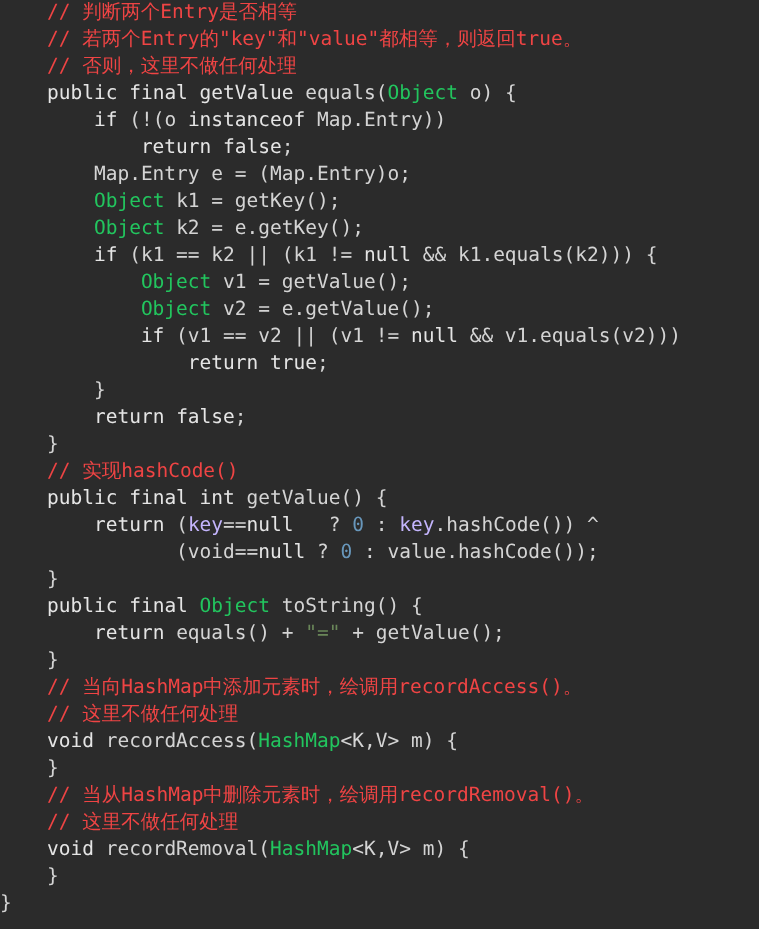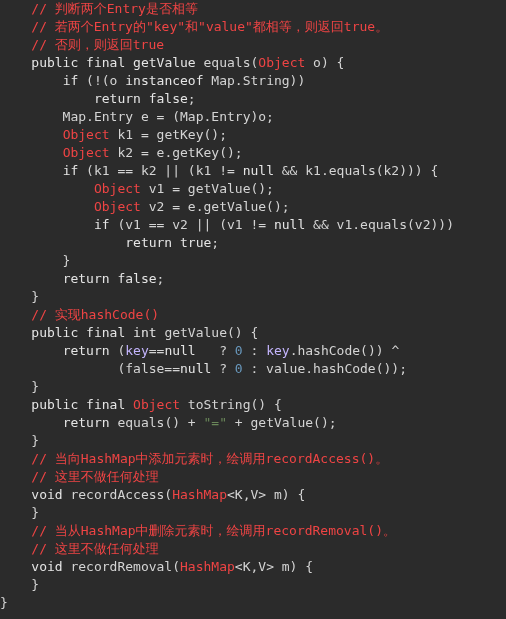--- a/index.html
+++ b/index.html
@@ -1,47 +1,47 @@
 <!DOCTYPE html>
 <html><head>
 <meta charset="utf-8">
 <style>
   html,body{margin:0;padding:0;background:#2b2b2b;width:506px;height:619px;overflow:hidden}
   pre{margin:0;padding:0;font-family:Menlo,Consolas,monospace;font-size:13px;line-height:18px;color:#d4d4d4;white-space:pre}
   .cm{color:#ef4444;font-style:normal}
   .kw{color:#e5e5e5}
-  .cl{color:#ef4444}
+  .cl{color:#22c55e}
   .nl{color:#c4b5fd}
   .st{color:#6a8759}
   .nm{color:#6897bb}
 </style>
 </head>
 <body>
 
 <pre>    <span class="cm">// 判断两个Entry是否相等</span>
     <span class="cm">// 若两个Entry的"key"和"value"都相等，则返回true。</span>
-    <span class="cm">// 否则，则返回true</span>
+    <span class="cm">// 否则，这里不做任何处理</span>
     <span class="kw">public</span> <span class="kw">final</span> <span class="kw">getValue</span><span> equals(</span><span class="cl">Object</span><span> o) {</span>
-        <span class="kw">if</span><span> (!(o </span><span class="kw">instanceof</span><span> Map.String))</span>
+        <span class="kw">if</span><span> (!(o </span><span class="kw">instanceof</span><span> Map.Entry))</span>
             <span class="kw">return</span> <span class="kw">false</span><span>;</span>
 <span>        Map.Entry e = (Map.Entry)o;</span>
         <span class="cl">Object</span><span> k1 = getKey();</span>
         <span class="cl">Object</span><span> k2 = e.getKey();</span>
         <span class="kw">if</span><span> (k1 == k2 || (k1 != </span><span class="kw">null</span><span> &amp;&amp; k1.equals(k2))) {</span>
             <span class="cl">Object</span><span> v1 = getValue();</span>
             <span class="cl">Object</span><span> v2 = e.getValue();</span>
             <span class="kw">if</span><span> (v1 == v2 || (v1 != </span><span class="kw">null</span><span> &amp;&amp; v1.equals(v2)))</span>
                 <span class="kw">return</span> <span class="kw">true</span><span>;</span>
 <span>        }</span>
         <span class="kw">return</span> <span class="kw">false</span><span>;</span>
 <span>    }</span>
     <span class="cm">// 实现hashCode()</span>
     <span class="kw">public</span> <span class="kw">final</span> <span class="kw">int</span><span> getValue() {</span>
         <span class="kw">return</span><span> (</span><span class="nl">key</span><span>==</span><span class="kw">null</span><span>   ? </span><span class="nm">0</span><span> : </span><span class="nl">key</span><span>.hashCode()) ^</span>
-<span>               (false==</span><span class="kw">null</span><span> ? </span><span class="nm">0</span><span> : value.hashCode());</span>
+<span>               (void==</span><span class="kw">null</span><span> ? </span><span class="nm">0</span><span> : value.hashCode());</span>
 <span>    }</span>
     <span class="kw">public</span> <span class="kw">final</span> <span class="cl">Object</span><span> toString() {</span>
         <span class="kw">return</span><span> equals() + </span><span class="st">"="</span><span> + getValue();</span>
 <span>    }</span>
     <span class="cm">// 当向HashMap中添加元素时，绘调用recordAccess()。</span>
     <span class="cm">// 这里不做任何处理</span>
     <span class="kw">void</span><span> recordAccess(</span><span class="cl">HashMap</span><span>&lt;K,V&gt; m) {</span>
 <span>    }</span>
     <span class="cm">// 当从HashMap中删除元素时，绘调用recordRemoval()。</span>
     <span class="cm">// 这里不做任何处理</span>

